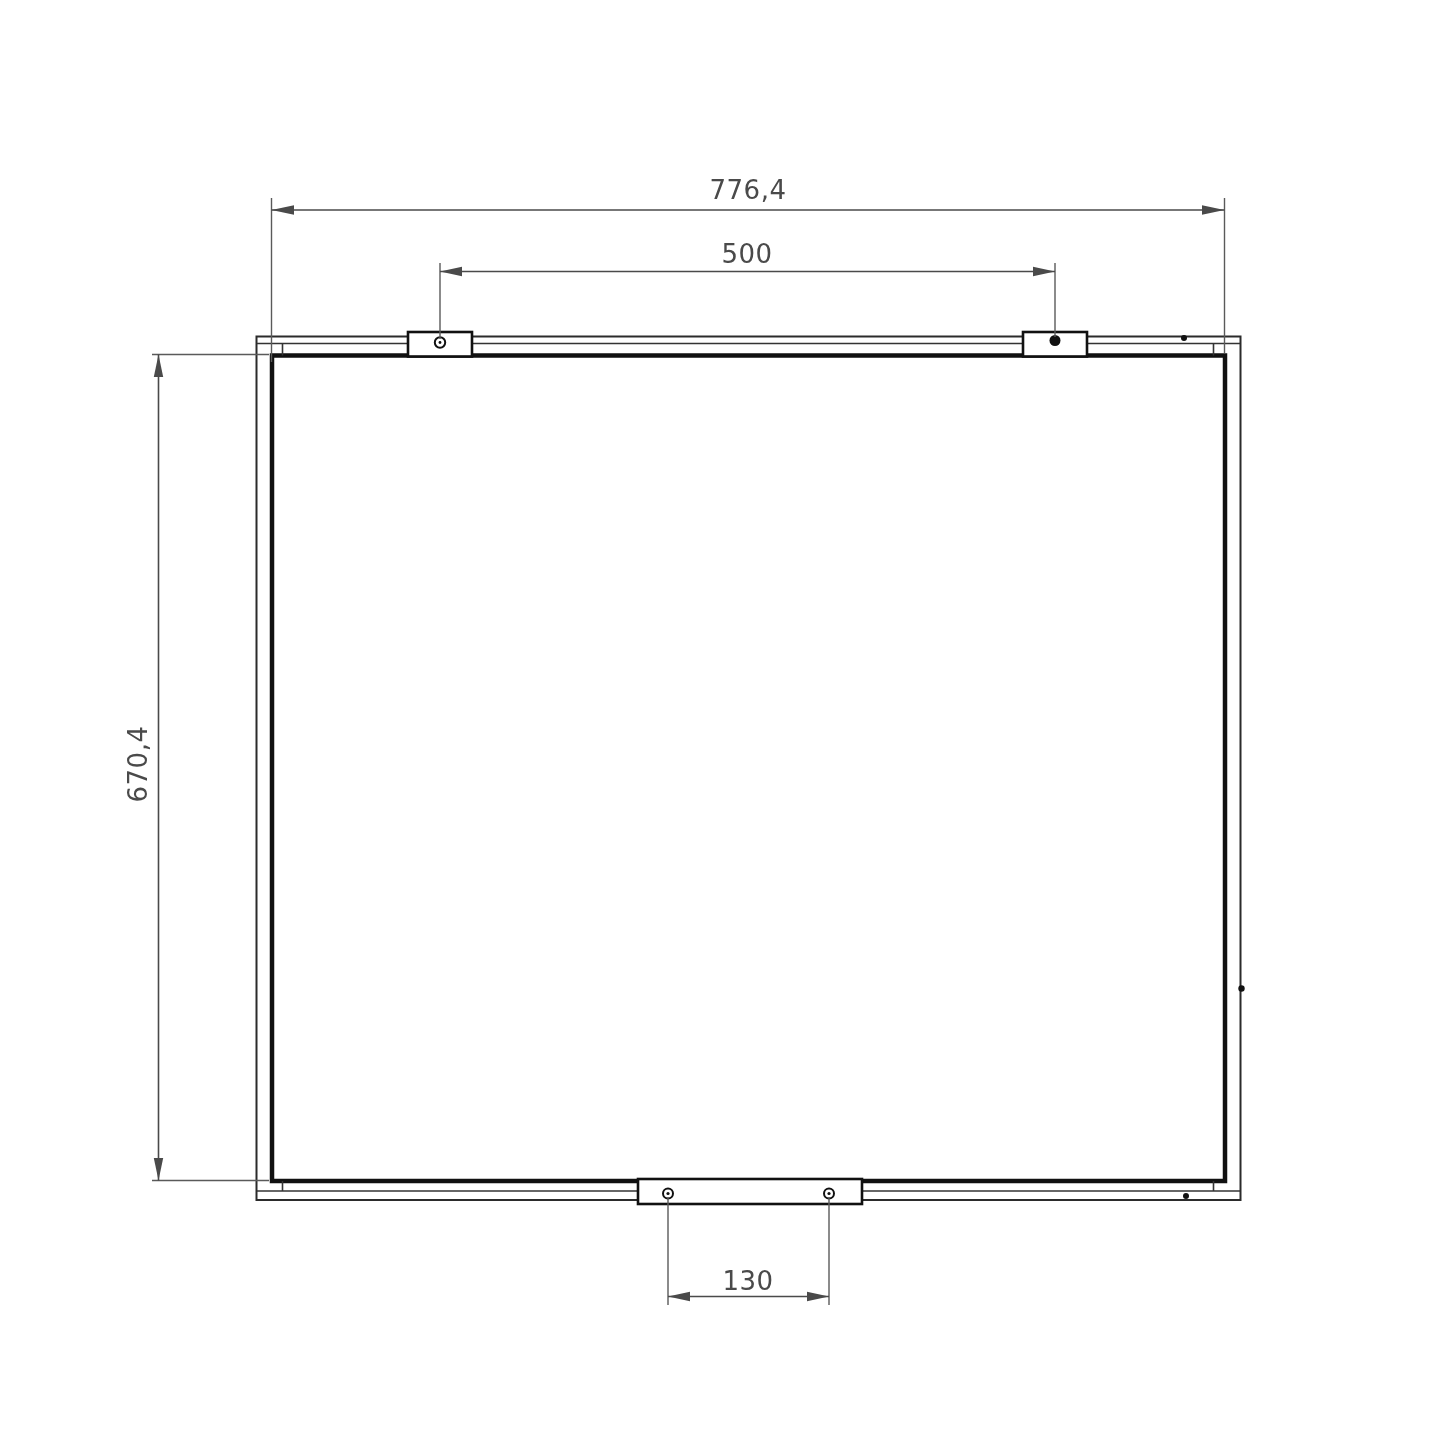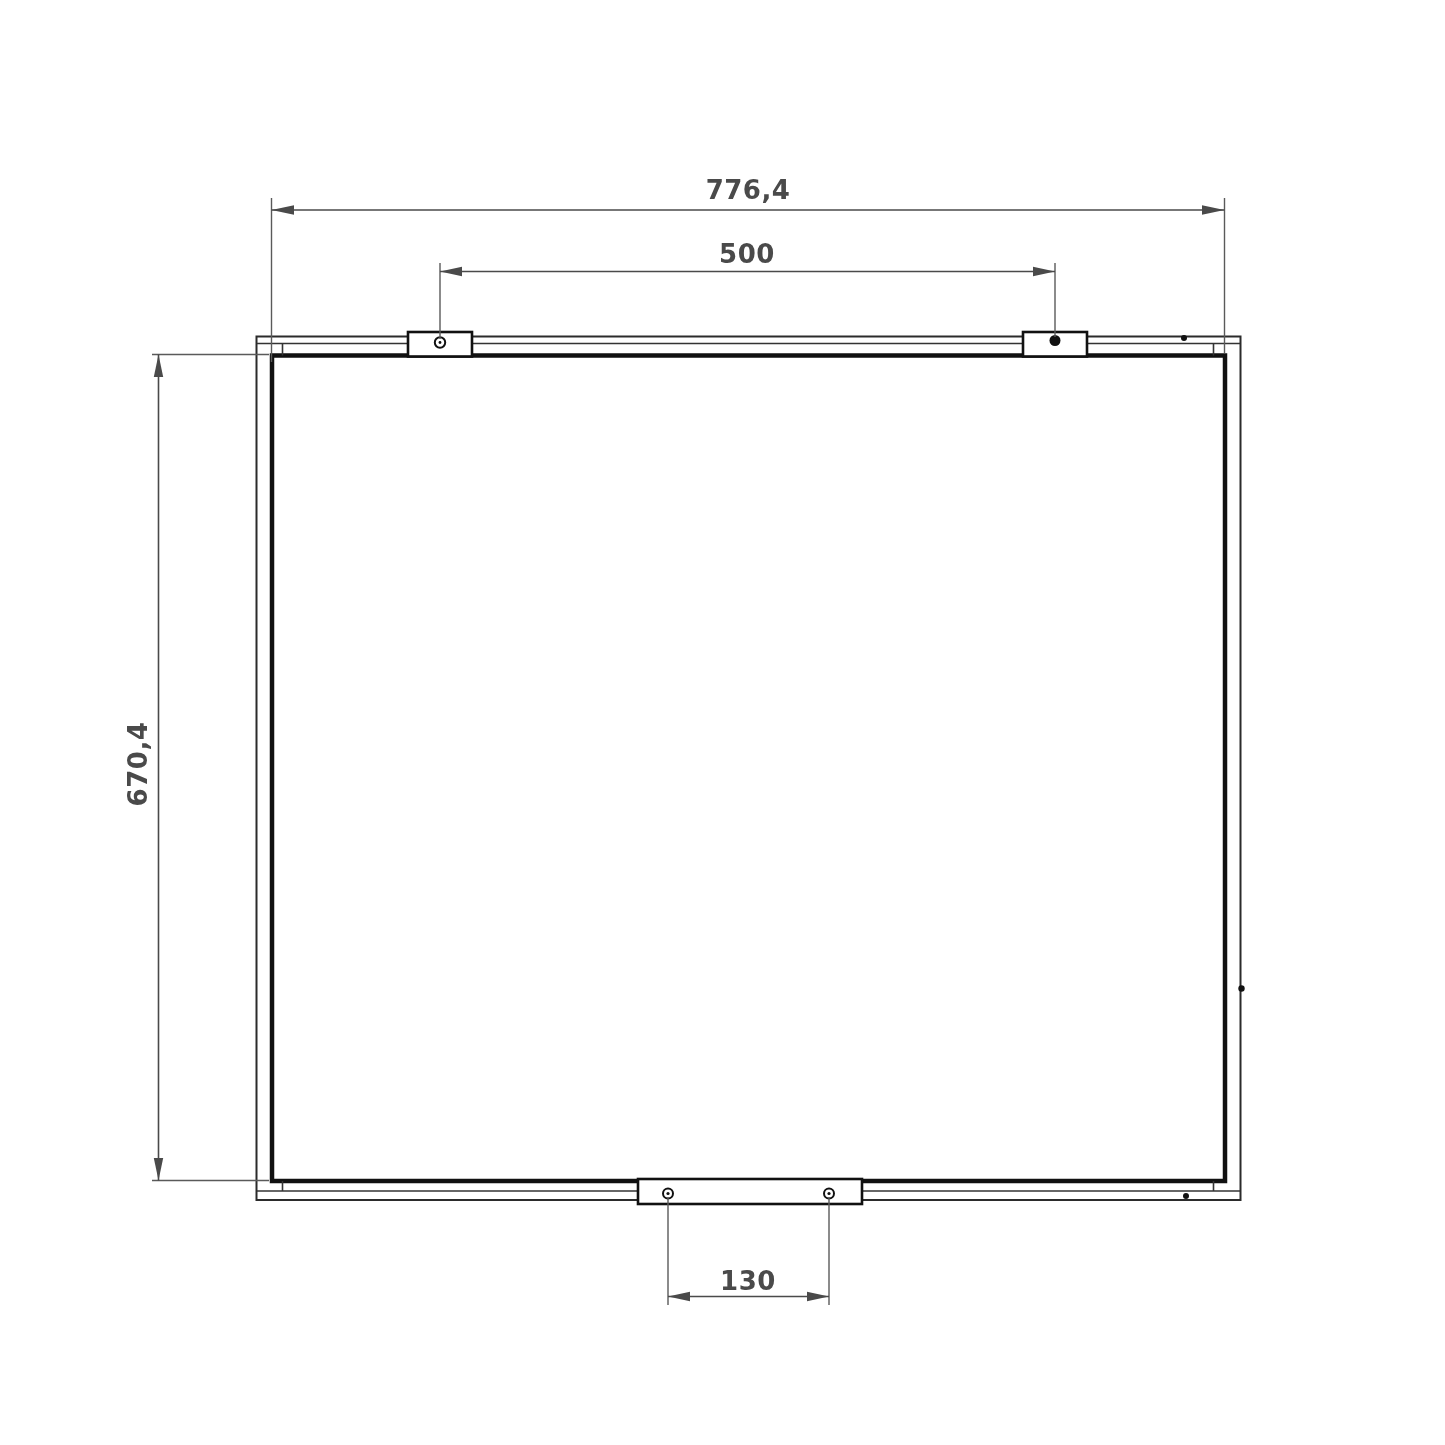--- a/index.html
+++ b/index.html
@@ -7,21 +7,20 @@
     padding: 0;
     background: #ffffff;
   }
   .stage {
     position: relative;
     width: 1445px;
     height: 1445px;
     background: #ffffff;
     overflow: hidden;
     font-family: "DejaVu Sans", sans-serif;
-    font-weight: bold;
   }
   svg { display: block; }
   .dim-text {
     font-family: "DejaVu Sans", sans-serif;
     font-size: 26px;
     fill: #4a4a4a;
     letter-spacing: 0.5px;
   }
   .dim-line   { stroke: #4a4a4a; stroke-width: 1.6; fill: none; }
   .ext-line   { stroke: #5a5a5a; stroke-width: 1.4; fill: none; }

